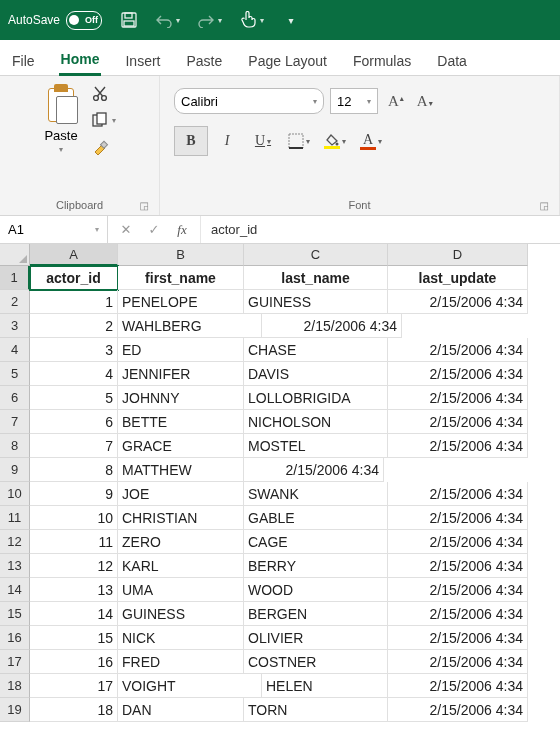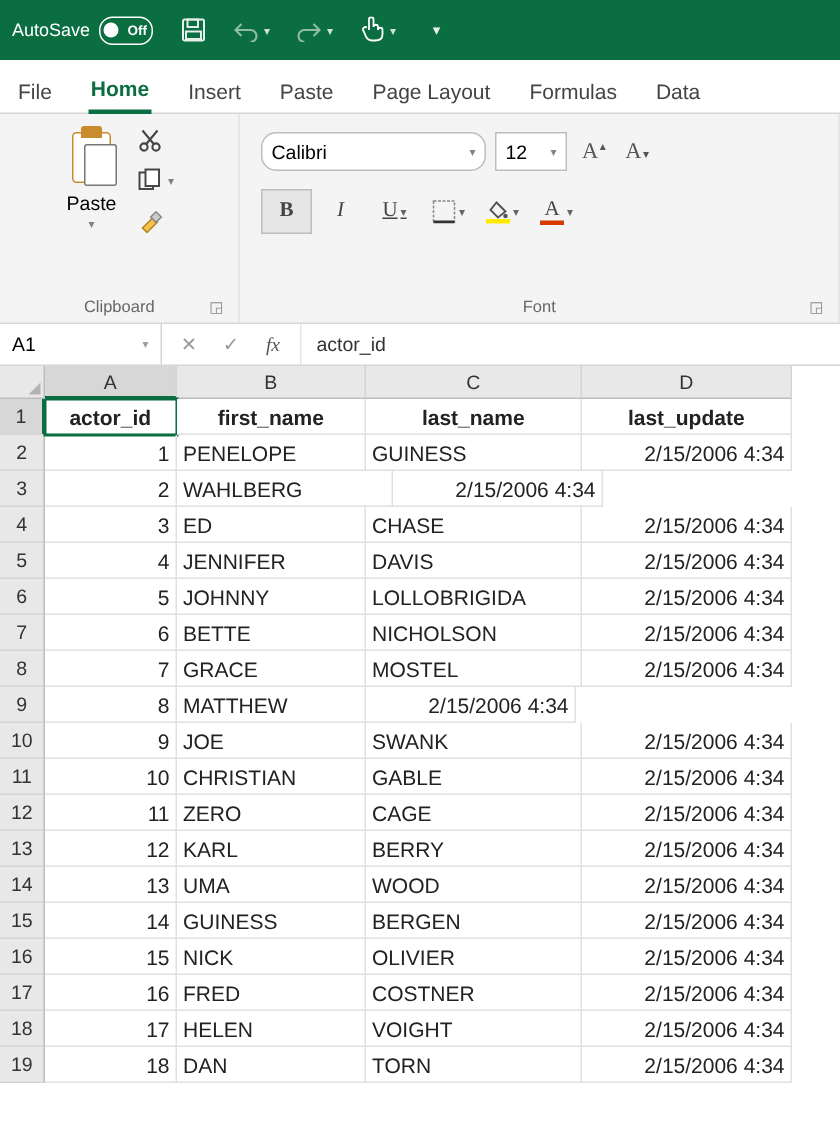--- a/index.html
+++ b/index.html
@@ -354,22 +354,22 @@
         <div class="cell w-d" style="text-align:right;">2/15/2006 4:34</div>
       </div>
       <div class="row">
         <div class="cell num w-a">16</div>
         <div class="cell w-b">FRED</div>
         <div class="cell w-c">COSTNER</div>
         <div class="cell w-d" style="text-align:right;">2/15/2006 4:34</div>
       </div>
       <div class="row">
         <div class="cell num w-a">17</div>
+        <div class="cell w-c">VOIGHT</div>
         <div class="cell w-b">HELEN</div>
-        <div class="cell w-c">VOIGHT</div>
         <div class="cell w-d" style="text-align:right;">2/15/2006 4:34</div>
       </div>
       <div class="row">
         <div class="cell num w-a">18</div>
         <div class="cell w-b">DAN</div>
         <div class="cell w-c">TORN</div>
         <div class="cell w-d" style="text-align:right;">2/15/2006 4:34</div>
       </div>
     </div>
 </div>

